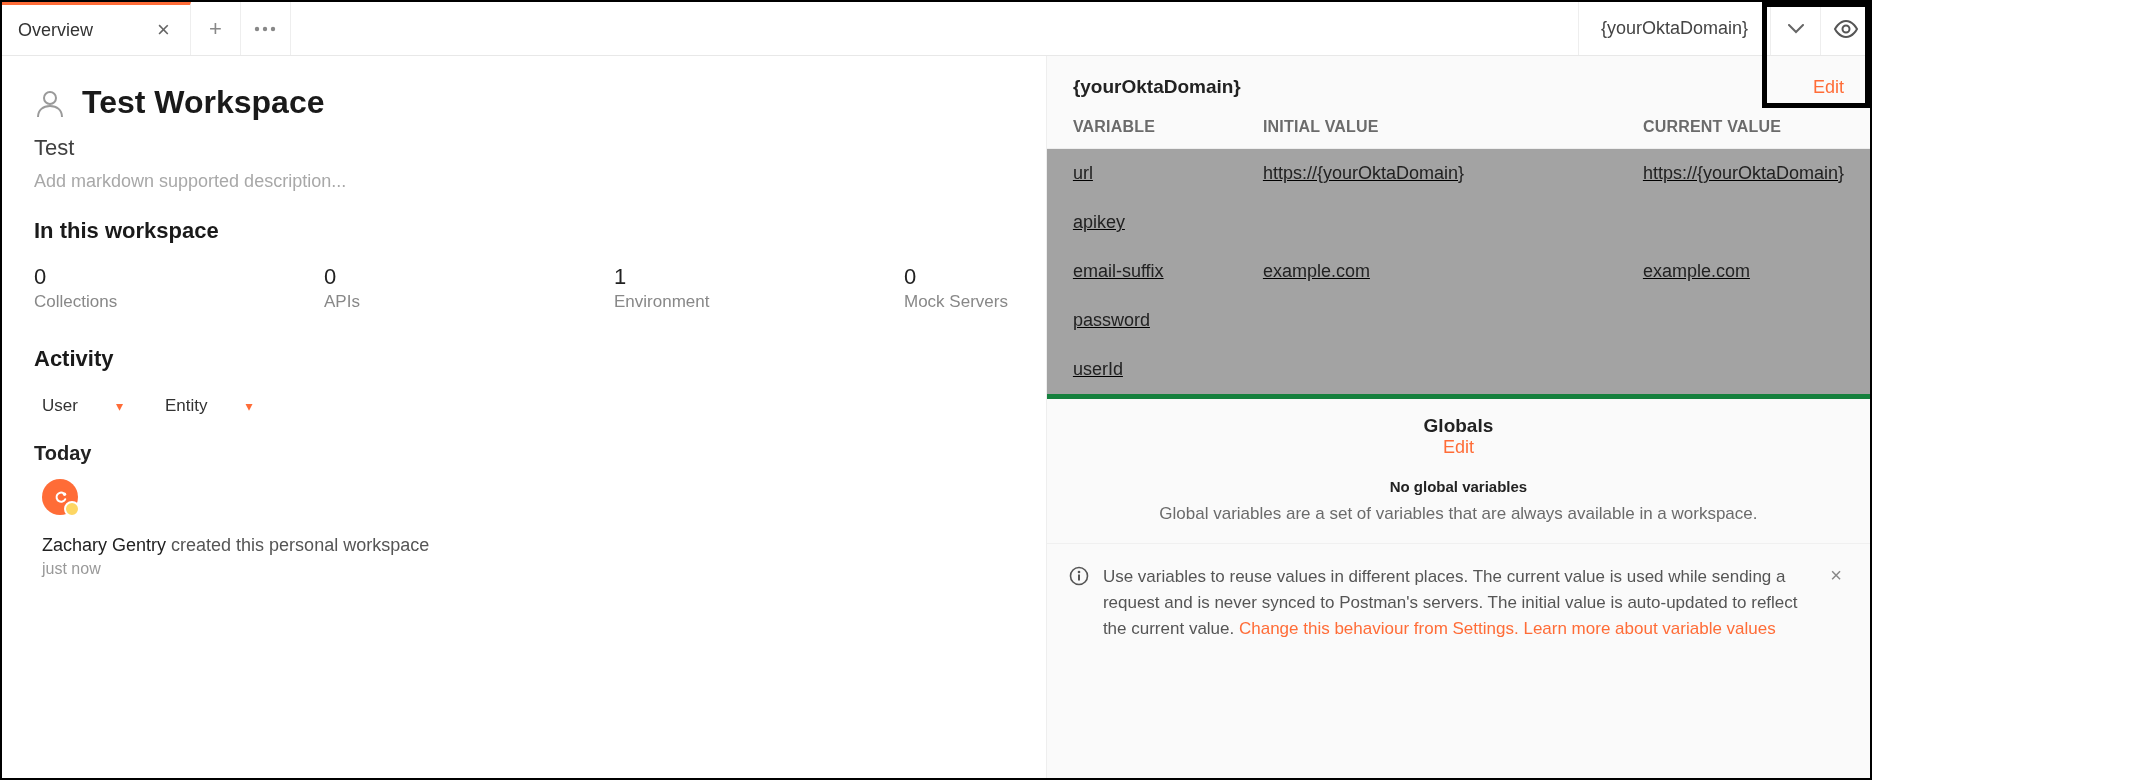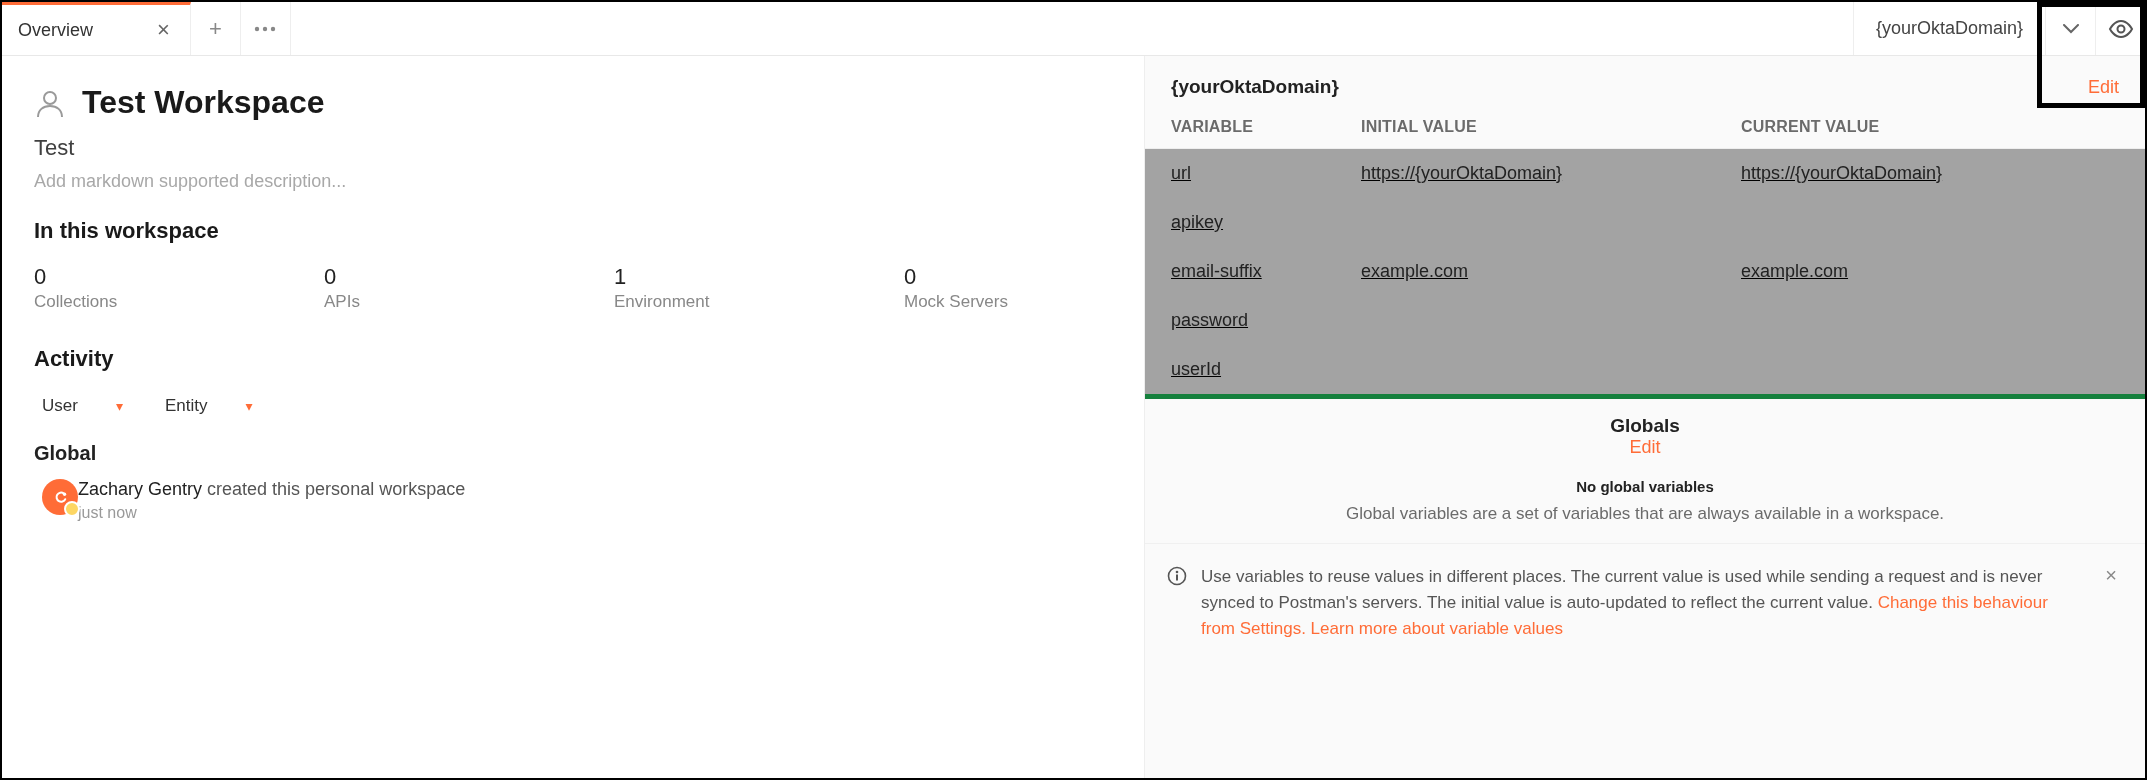--- a/index.html
+++ b/index.html
@@ -1,18 +1,18 @@
 <!DOCTYPE html>
 <html><head>
 <meta charset="utf-8">
 <style>
   * { box-sizing: border-box; margin: 0; padding: 0; font-family: -apple-system, BlinkMacSystemFont, "Segoe UI", Arial, sans-serif; }
   html, body { width: 2147px; height: 780px; overflow: hidden; background: #fff; }
 
-  .frame { width: 2147px; height: 780px; border: 2px solid #000; position: relative; }
+  .frame { width: 1872px; height: 780px; border: 2px solid #000; position: relative; }
 
   
   .tabbar { height: 54px; display: flex; align-items: stretch; border-bottom: 1px solid #e8e8e8; }
   .tabbar-left { display: flex; align-items: stretch; }
   .tab { display: flex; align-items: center; padding: 0 16px; font-size: 18px; color: #333; position: relative; border-right: 1px solid #eee; }
   .tab.active { border-top: 3px solid #ff6c37; background: #fff; }
   .tab .label { margin-right: 60px; }
   .tab .close { color: #666; font-size: 22px; line-height: 1; padding: 4px; cursor: pointer; }
   .tab-add, .tab-more { width: 50px; display: flex; align-items: center; justify-content: center; color: #888; font-size: 22px; border-right: 1px solid #eee; cursor: pointer; }
   .tabbar-spacer { flex: 1; }
@@ -35,21 +35,21 @@
   .stat { width: 290px; }
   .stat:last-child { width: auto; }
   .stat .num { font-size: 22px; color: #222; margin-bottom: 2px; }
   .stat .label { font-size: 17px; color: #888; }
 
   .filters { display: flex; gap: 26px; align-items: center; margin-bottom: 22px; }
   .filter { display: flex; align-items: center; gap: 38px; font-size: 17px; color: #333; padding: 4px 8px;}
   .chev-down { color: #ff6c37; font-size: 14px; }
   .day-h { font-size: 20px; font-weight: 600; color: #222; margin-bottom: 14px; }
 
-  .activity-item { display: flex; align-items: flex-start; padding-left: 8px; }
+  .activity-item { display: flex; gap: 20px; align-items: flex-start; padding-left: 8px; flex-direction: column; }
   .avatar { width: 36px; height: 36px; border-radius: 50%; background: #ff6c37; position: relative; flex-shrink: 0; display:flex; align-items:center; justify-content:center; }
   .avatar svg { width: 22px; height: 22px; }
   .avatar::after { content:""; position:absolute; right:-2px; bottom:-2px; width:12px; height:12px; background:#fdd663; border-radius:50%; border:2px solid #fff; }
   .act-text { font-size: 18px; color: #555; }
   .act-text .who { color: #222; }
   .act-time { font-size: 16px; color: #999; margin-top: 4px; }
   .the-end { text-align: center; color: #9a9a9a; font-size: 18px; margin-top: 36px; }
 
   
   .envpanel { flex: 1; background: #fafafa; border-left: 1px solid #eee; display: flex; flex-direction: column; position: relative; }
@@ -162,21 +162,21 @@
         <div class="filter">
           <span>User</span>
           <span class="chev-down">▾</span>
         </div>
         <div class="filter">
           <span>Entity</span>
           <span class="chev-down">▾</span>
         </div>
       </div>
 
-      <div class="day-h">Global</div>
+      <div class="day-h">Today</div>
       <div class="activity-item">
         <div class="avatar">
           <svg viewBox="0 0 24 24">
               <circle cx="12" cy="12" r="10" fill="#ff6c37"></circle>
               <path d="M16 8a5 5 0 1 0 1.7 6.4" fill="none" stroke="#fff" stroke-width="2.2" stroke-linecap="round"></path>
               <circle cx="17" cy="9" r="1.8" fill="#fff"></circle>
             </svg>
         </div>
         <div>
           <div class="act-text">

